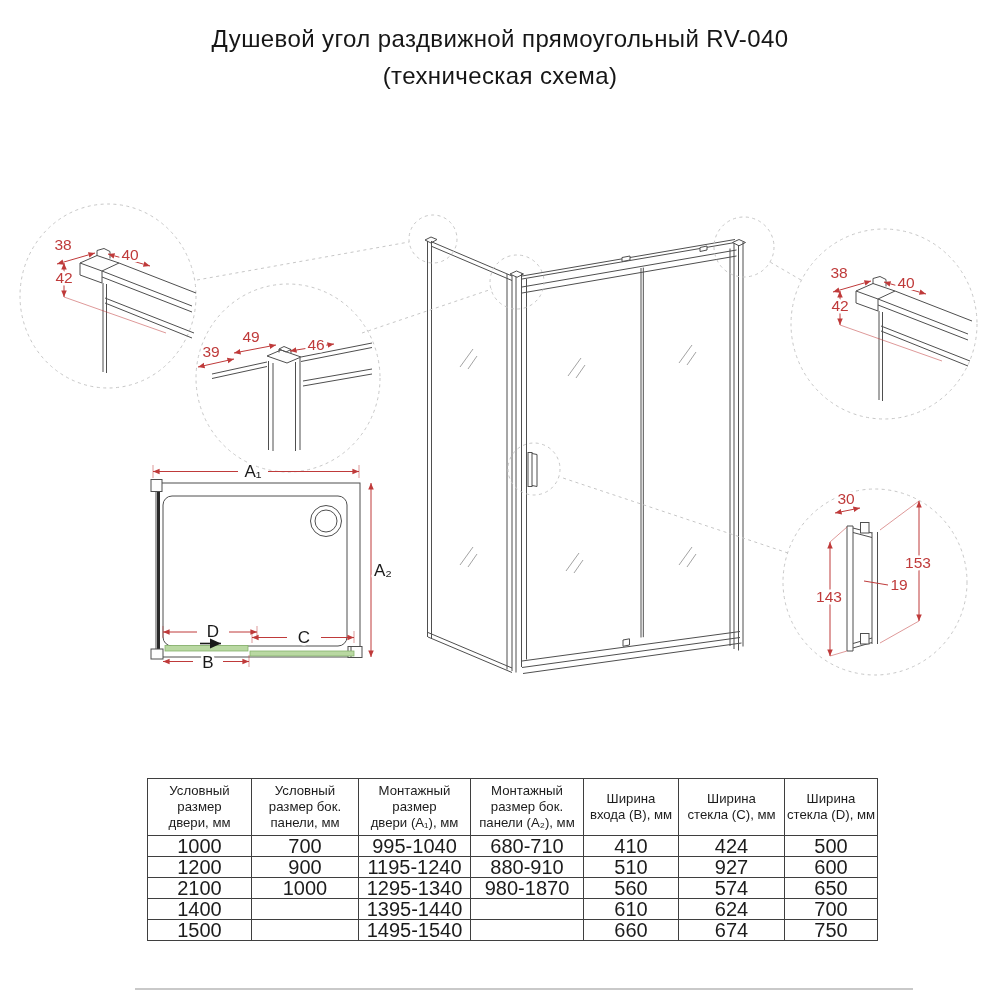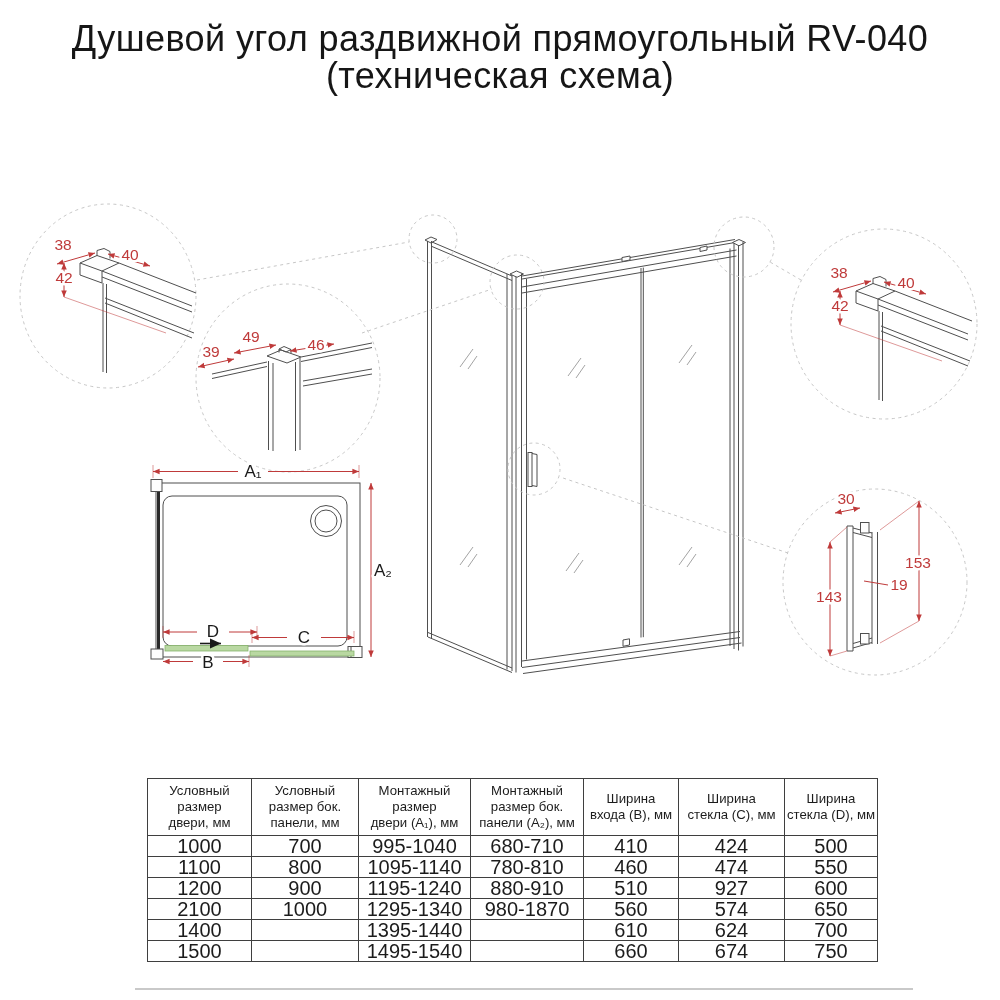--- a/index.html
+++ b/index.html
@@ -1,18 +1,18 @@
 <!DOCTYPE html>
 <html><head>
 <meta charset="utf-8">
 <style>
   html,body{margin:0;padding:0;background:#fff;width:1000px;height:1000px;position:relative;
     font-family:"Liberation Sans","DejaVu Sans",sans-serif;color:#111;}
   .abs{position:absolute;}
-  .title{top:20px;left:0;width:1000px;text-align:center;font-size:36px;line-height:37px;
+  .title{top:20px;left:0;width:1000px;text-align:center;font-size:24px;line-height:37px;
     letter-spacing:.4px;color:#161616;}
   svg{position:absolute;top:0;left:0;}
   .ln{stroke:#4f4f4f;stroke-width:1;fill:none;}
   .cap{stroke:#4f4f4f;stroke-width:1;fill:#fdfdfd;}
   .thick{fill:#2a2a2a;stroke:none;}
   .dash{stroke:#c7c7c7;stroke-width:1;fill:none;stroke-dasharray:3 3.5;}
   .red{stroke:#bf3a3a;stroke-width:1;fill:none;}
   .redthin{stroke:#bf3a3a;stroke-width:.8;fill:none;opacity:.65;}
   .rtx{fill:#bf3a3a;font-size:15.5px;text-anchor:middle;}
   .btx{fill:#1a1a1a;font-size:17px;text-anchor:middle;}
@@ -272,29 +272,20 @@
       <tr>
         <td>1000</td>
         <td>700</td>
         <td>995-1040</td>
         <td>680-710</td>
         <td>410</td>
         <td>424</td>
         <td>500</td>
       </tr>
       <tr>
-        <td>1100</td>
-        <td>800</td>
-        <td>1095-1140</td>
-        <td>780-810</td>
-        <td>460</td>
-        <td>474</td>
-        <td>550</td>
-      </tr>
-      <tr>
         <td>1200</td>
         <td>900</td>
         <td>1195-1240</td>
         <td>880-910</td>
         <td>510</td>
         <td>927</td>
         <td>600</td>
       </tr>
       <tr>
         <td>2100</td>

